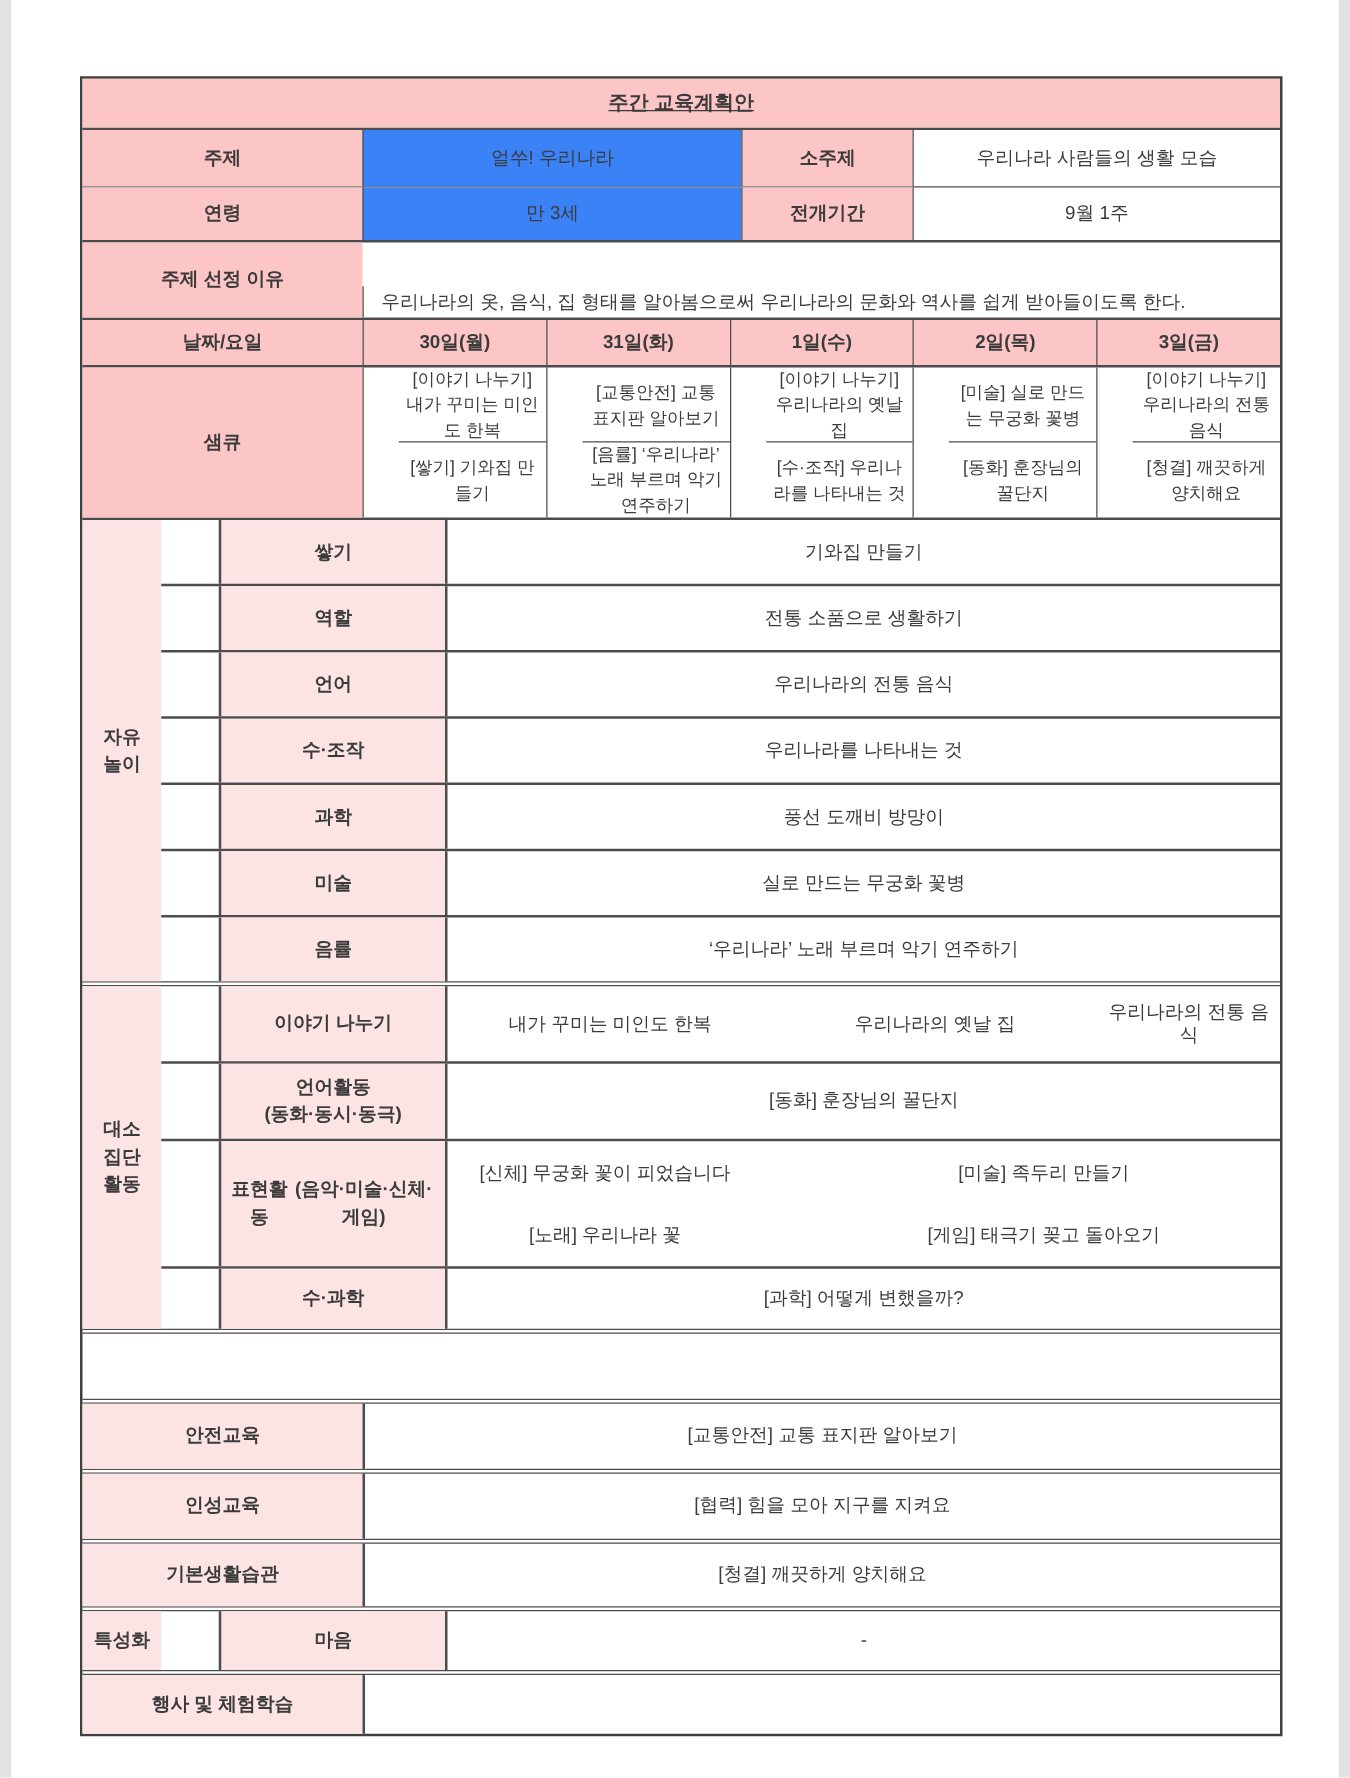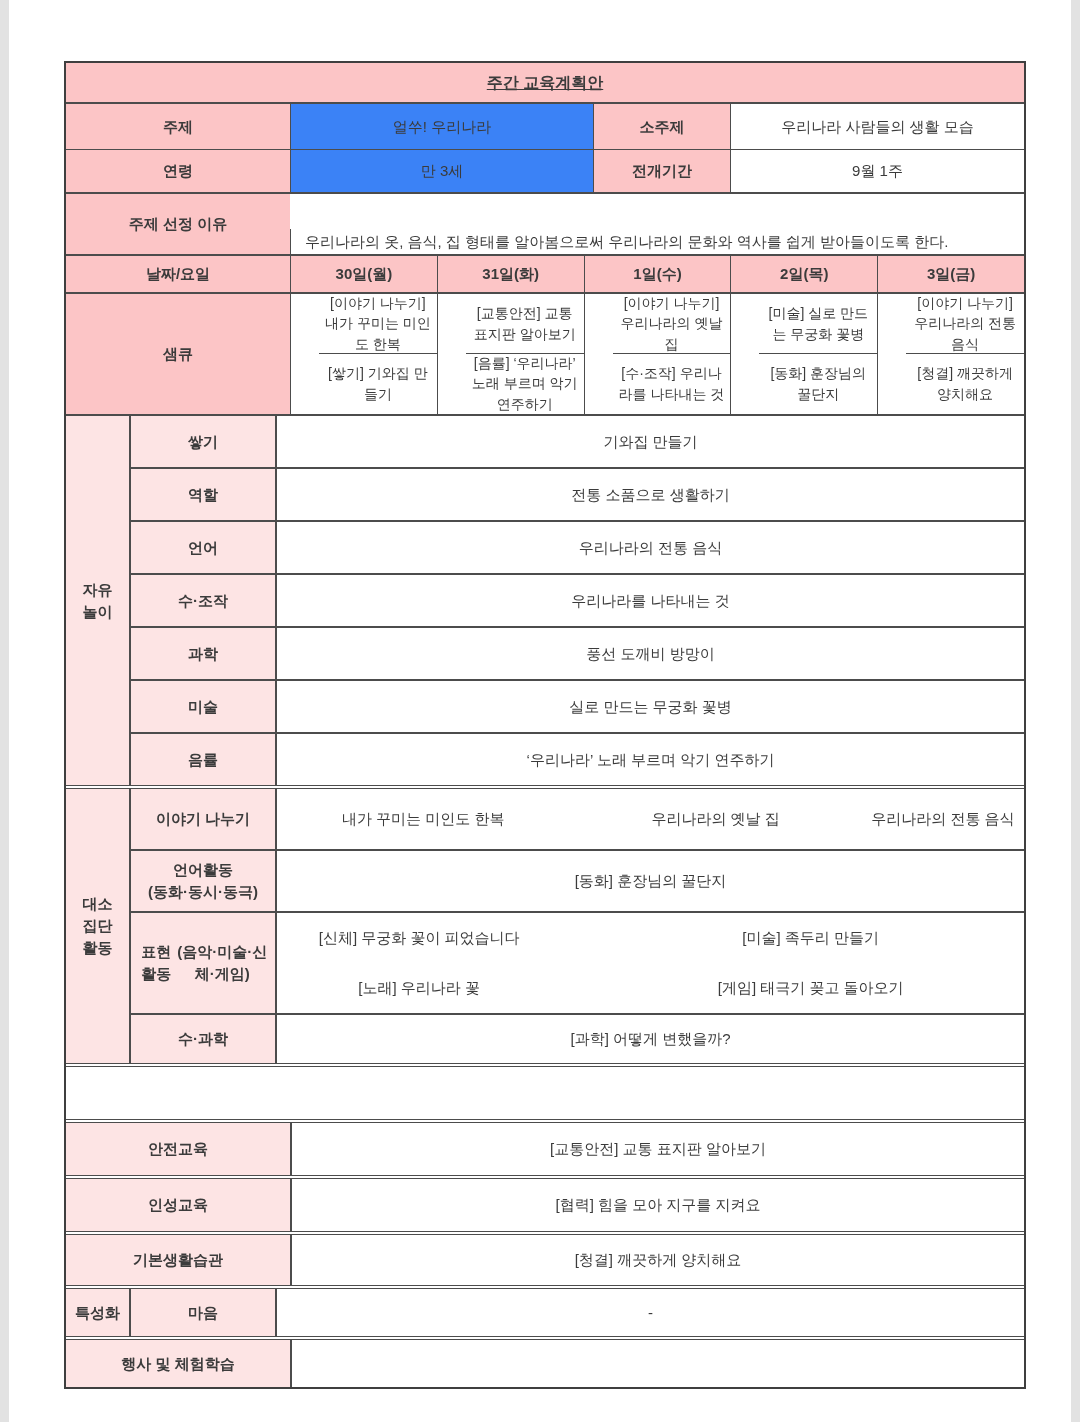--- a/index.html
+++ b/index.html
@@ -26,21 +26,21 @@
   .prewrap{white-space:pre-line;}
   .left-text{justify-content:flex-start;text-align:left;padding-left:14px;margin-top:35px;}
   .stack{flex:1;display:flex;flex-direction:column;}
   .daycol{flex:1;display:flex;flex-direction:column;padding-left:28px;}
   .subtop{height:60px;border-bottom:1px solid #4c4c4c;}
   .subbot{height:59px;}
   .w-label{width:224px;flex:none;}
   .w-val{width:303px;flex:none;background:#3b82f6;}
   .w-sub{width:137px;flex:none;text-align:right;}
   .w-narrow{width:63px;flex:none;}
-  .w-cat{width:146px;flex:none;}
+  .w-cat{width:181px;flex:none;margin-left:46px;}
   .grow{flex:1;}
   .sub-label-line{font-weight:bold;}
   .sub-label-paren{font-weight:bold;}
   .exp-grid{flex:1;display:flex;flex-direction:column;}
   .exp-line{flex:1;display:flex;gap:36px;}
   .exp-l{flex:2;display:flex;align-items:center;justify-content:center;}
   .exp-r{flex:3;display:flex;align-items:center;justify-content:center;}
   .story-1{flex:2;display:flex;align-items:center;justify-content:center;text-align:center;}
   .story-2{flex:2;display:flex;align-items:center;justify-content:center;text-align:center;}
   .story-3{flex:1;display:flex;align-items:center;justify-content:center;text-align:center;padding:0 8px;}

